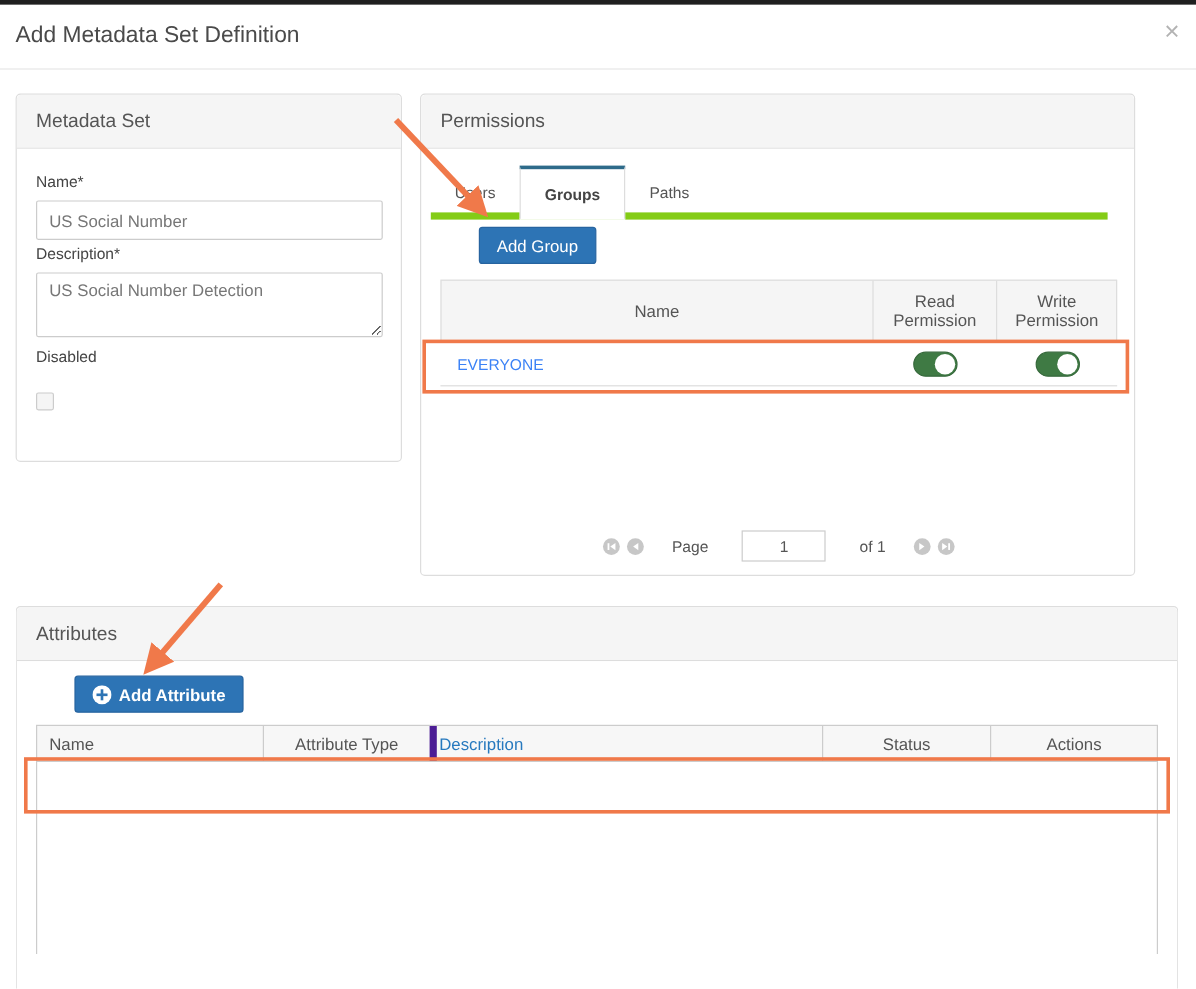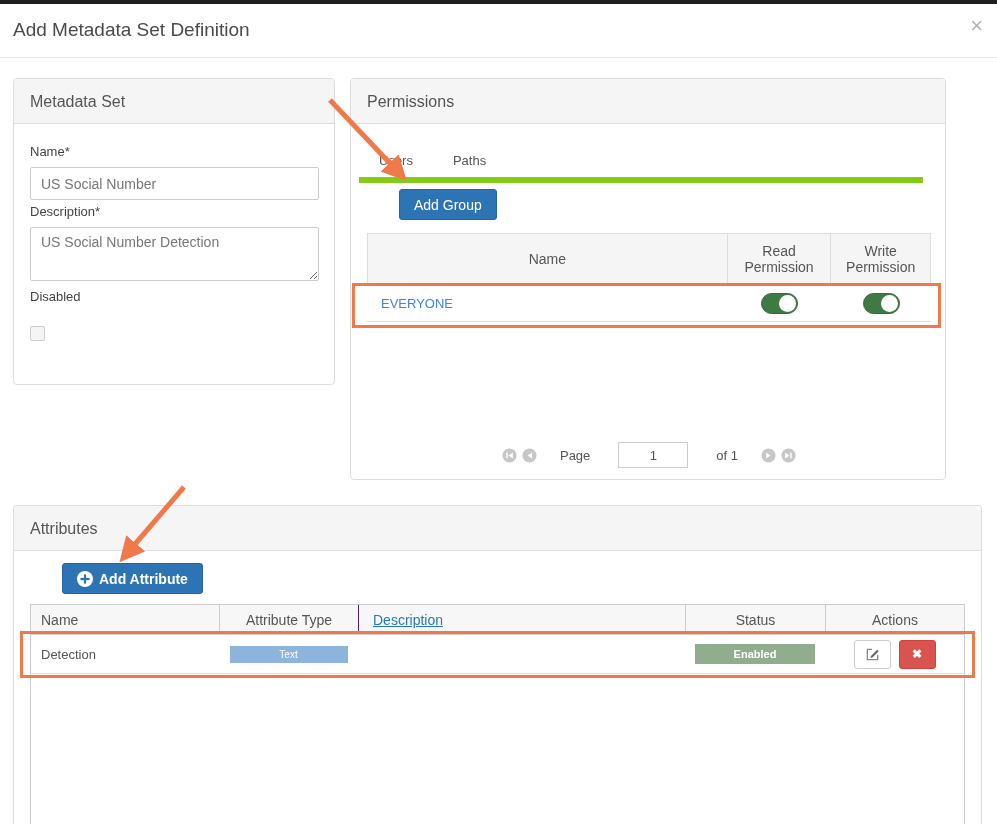--- a/index.html
+++ b/index.html
@@ -66,21 +66,21 @@
   
   #attributes-panel { left:13px; top:505px; width:969px; height:330px; border-bottom:none; }
   #add-attribute-btn { position:absolute; left:16px; top:57px; font-weight:bold; }
   .plus-icon { width:16px; height:16px; }
 
   .attr-table { position:absolute; left:16px; top:98px; width:935px; }
   .attr-head { display:flex; background:#f7f7f7; border:1px solid #ccc; height:31px; }
   .attr-head .cell { display:flex; align-items:center; font-size:14px; color:#555; }
   .ac-name { width:188px; padding-left:10px; }
   .ac-type { width:139px; justify-content:center; border-left:1px solid #ccc; }
-  .ac-desc { width:327px; padding-left:14px; border-left:1px solid #4c1d95;text-decoration:underline; }
+  .ac-desc { width:327px; padding-left:2px; border-left:6px solid #4c1d95; }
   .ac-status { width:140px; justify-content:center; border-left:1px solid #ccc; }
   .ac-actions{ width:139px; justify-content:center; border-left:1px solid #ccc; }
   .attr-head .ac-desc { color:#2779be; cursor:pointer; }
   .attr-row { display:flex; align-items:center; height:39px; background:#fff;
               border-left:1px solid #ccc; border-right:1px solid #ccc; border-bottom:1px solid #ddd; }
   .attr-row .cell { display:flex; align-items:center; font-size:13px; color:#555; }
   .attr-row .ac-type, .attr-row .ac-status, .attr-row .ac-actions { border-left:none; }
   .badge-type { width:118px; height:17px; background:#8cb4dc; color:#fff; font-size:10px;
                 display:flex; align-items:center; justify-content:center; }
   .badge-status { width:120px; height:20px; background:#90ae8d; color:#fff; font-size:11px; font-weight:bold;
@@ -121,20 +121,21 @@
       <label class="field-label spaced">Disabled</label>
       <span class="checkbox"></span>
     </div>
   </div>
 
   <div class="panel" id="permissions-panel">
     <div class="panel-header">Permissions</div>
 
     <div class="tabs">
       <div class="tab">Users</div>
+      <div class="tab active">Groups</div>
       <div class="tab">Paths</div>
     </div>
 
     <button class="btn-blue" id="add-group-btn">
       <span>Add Group</span>
     </button>
 
     <div class="perm-table">
       <div class="perm-head">
         <div class="cell c-name">Name</div>
@@ -194,43 +195,20 @@
     </button>
 
     <div class="attr-table">
       <div class="attr-head">
         <div class="cell ac-name">Name</div>
         <div class="cell ac-type">Attribute Type</div>
         <div class="cell ac-desc">Description</div>
         <div class="cell ac-status">Status</div>
         <div class="cell ac-actions">Actions</div>
       </div>
-      <div class="attr-row">
-        <div class="cell ac-name">Detection</div>
-        <div class="cell ac-type">
-          <span class="badge-type">Text</span>
-        </div>
-        <div class="cell ac-desc"></div>
-        <div class="cell ac-status">
-          <span class="badge-status">Enabled</span>
-        </div>
-        <div class="cell ac-actions">
-          <div class="action-btns">
-            <span class="btn-edit">
-              <svg width="15" height="15" viewBox="0 0 16 16">
-                <path d="M13.5 8.5 v5 h-11 v-11 h5" fill="none" stroke="#888" stroke-width="1.4"></path>
-                <path d="M6.3 9.7 L13 3 L14.6 4.6 L7.9 11.3 L5.8 11.8 z" fill="#666"></path>
-              </svg>
-            </span>
-            <span class="btn-delete">
-              <span>✖</span>
-            </span>
-          </div>
-        </div>
-      </div>
       <div class="attr-empty"></div>
     </div>
   </div>
 
   <div class="callout-box" id="callout-perm-row"></div>
   <div class="callout-box" id="callout-attr-row"></div>
 
   <svg class="arrow-svg" style="left:312px; top:90px;" width="115" height="102">
     <defs>
       <marker id="ah1" markerWidth="5" markerHeight="5" refX="3.6" refY="2.5" orient="auto" markerUnits="strokeWidth">

